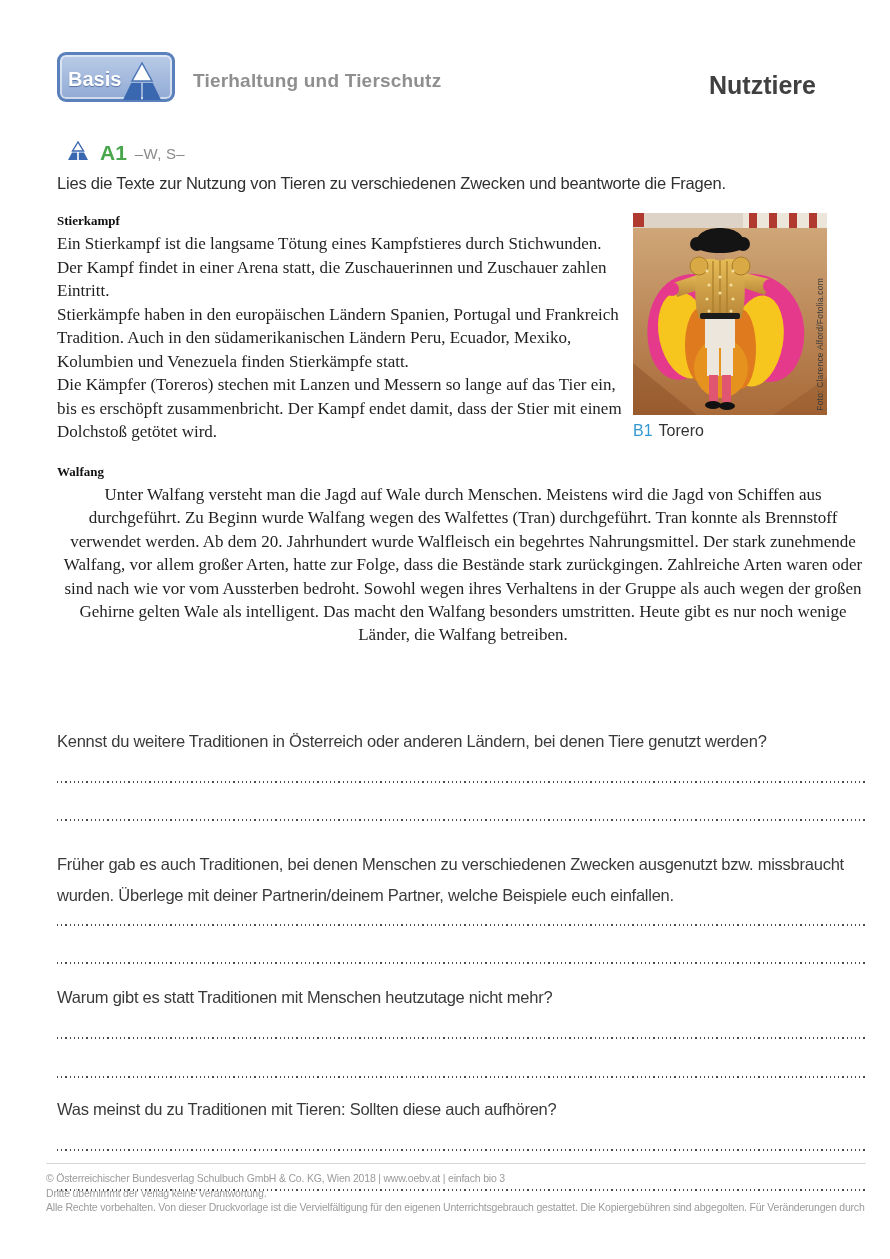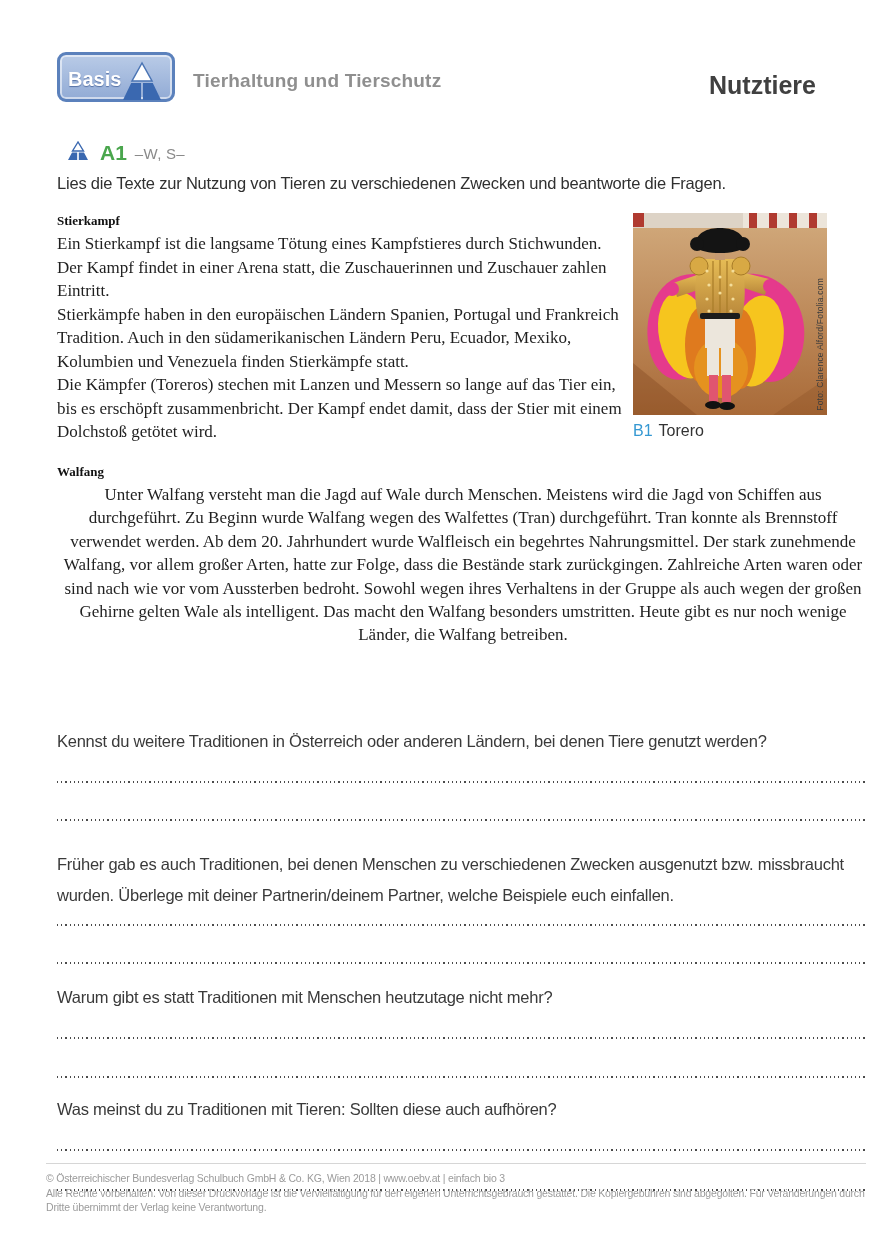--- a/index.html
+++ b/index.html
@@ -196,17 +196,17 @@
     <div class="dotline mt27"></div>
     <div class="dotline mt37"></div>
 
     <div class="q mt18">Was meinst du zu Traditionen mit Tieren: Sollten diese auch aufhören?</div>
     <div class="dotline mt27"></div>
     <div class="dotline mt38"></div>
   </div>
 
   <div class="footer">
     <div>© Österreichischer Bundesverlag Schulbuch GmbH &amp; Co. KG, Wien 2018 | www.oebv.at | einfach bio 3</div>
+    <div>Dritte übernimmt der Verlag keine Verantwortung.</div>
     <div>Alle Rechte vorbehalten. Von dieser Druckvorlage ist die Vervielfältigung für den eigenen Unterrichtsgebrauch gestattet. Die Kopiergebühren sind abgegolten. Für Veränderungen durch</div>
-    <div>Dritte übernimmt der Verlag keine Verantwortung.</div>
   </div>
 
 </div>
 
 </body></html>

